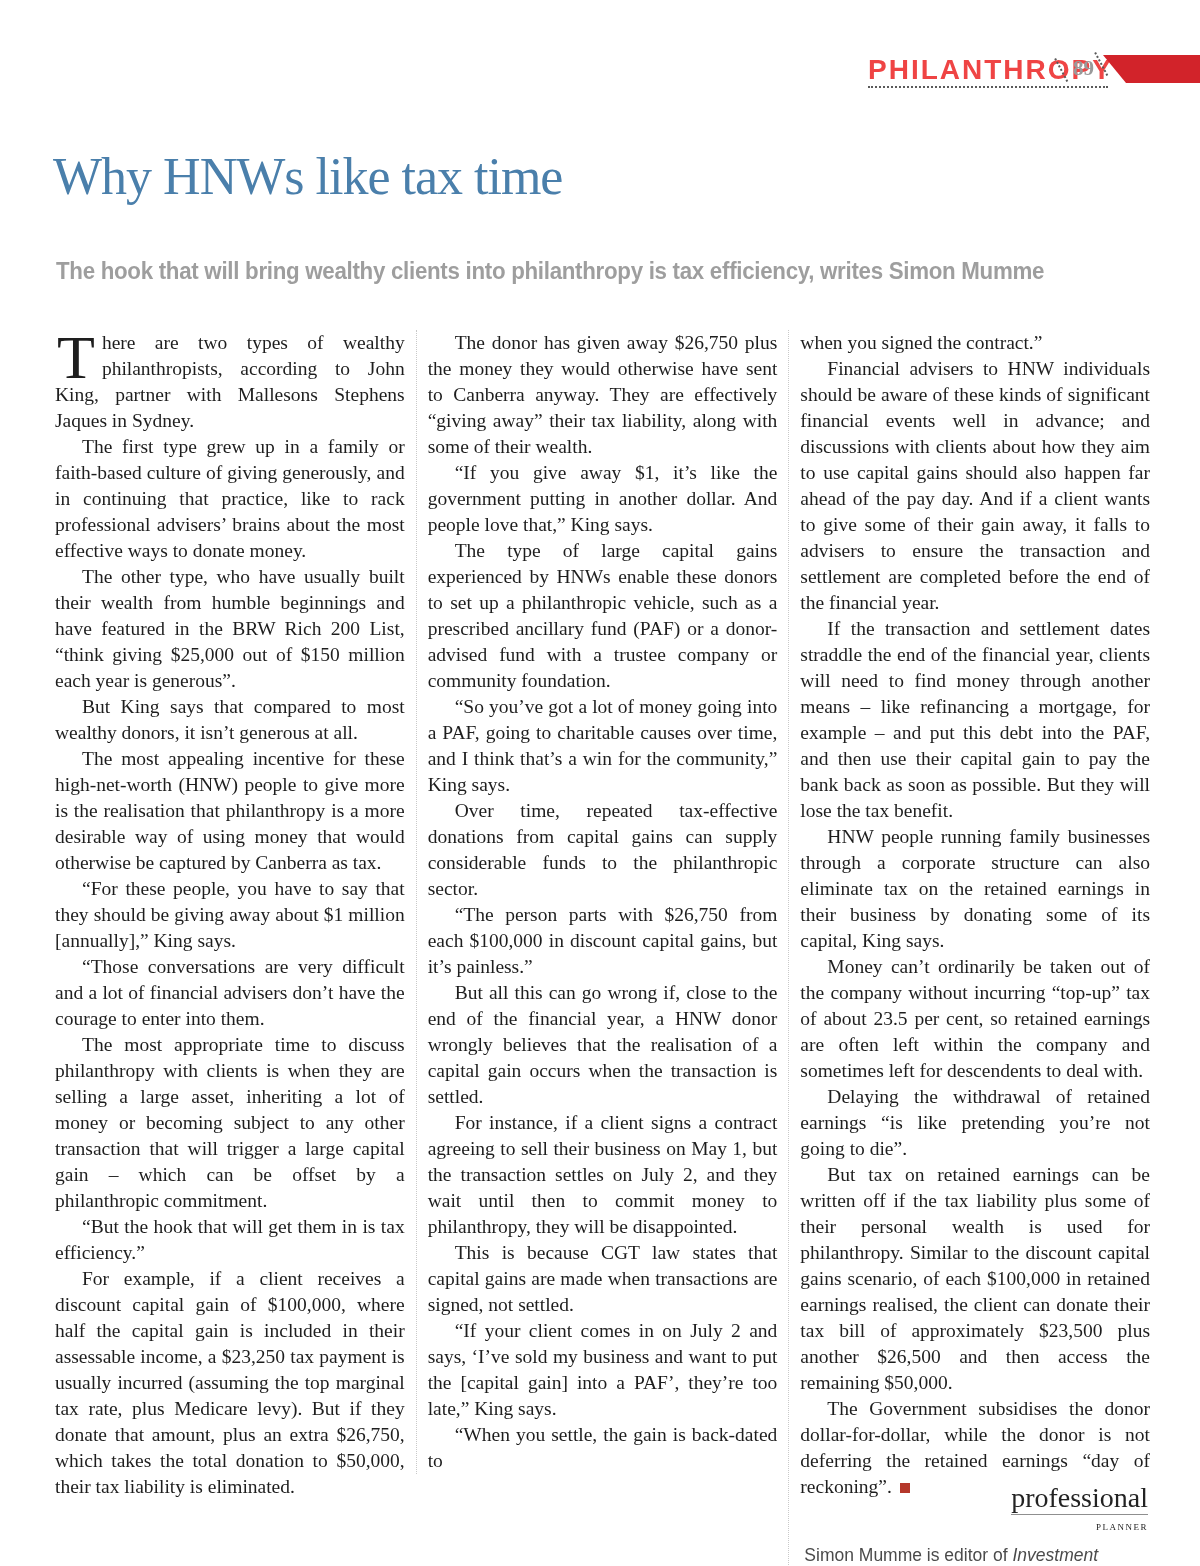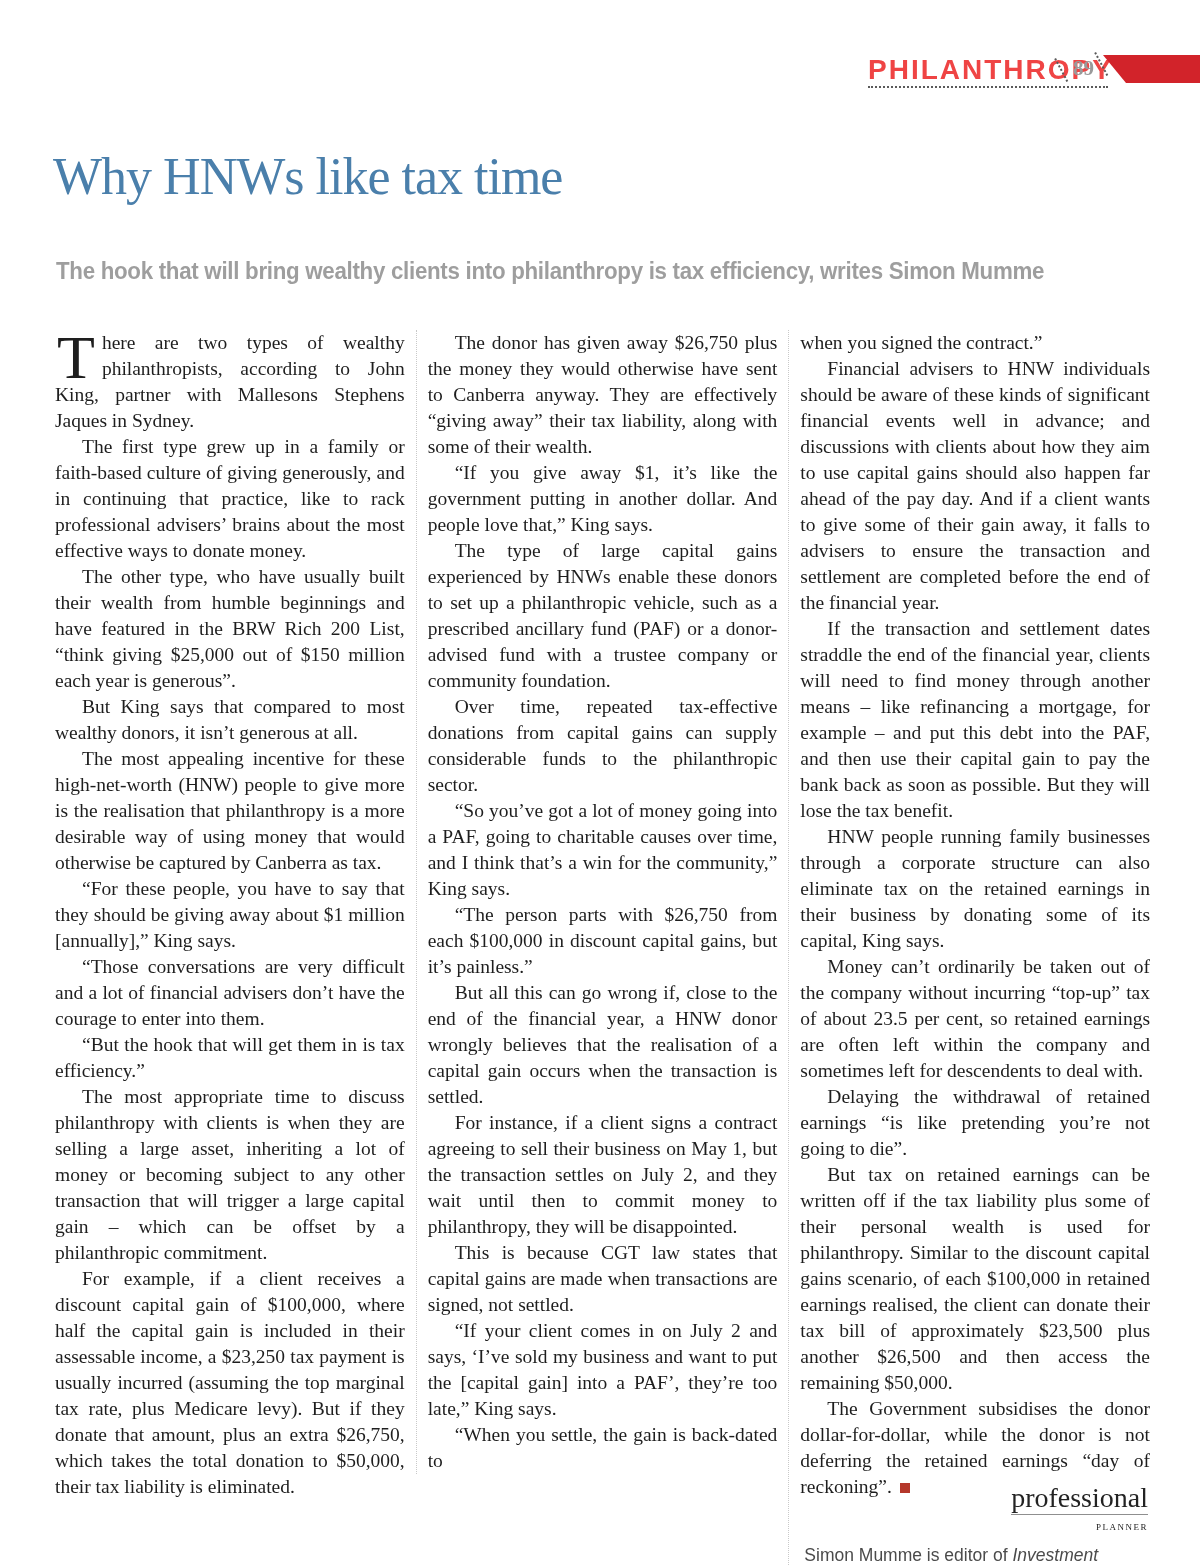--- a/index.html
+++ b/index.html
@@ -108,32 +108,32 @@
   <div class="cols">
     <div class="col">
       <div>
           <p class="first-par"><span class="dropcap">T</span>here are two types of wealthy philanthropists, according to John King, partner with Mallesons Stephens Jaques in Sydney.</p>
           <p>The first type grew up in a family or faith-based culture of giving generously, and in continuing that practice, like to rack professional advisers’ brains about the most effective ways to donate money.</p>
           <p>The other type, who have usually built their wealth from humble beginnings and have featured in the BRW Rich 200 List, “think giving $25,000 out of $150 million each year is generous”.</p>
           <p>But King says that compared to most wealthy donors, it isn’t generous at all.</p>
           <p>The most appealing incentive for these high-net-worth (HNW) people to give more is the realisation that philanthropy is a more desirable way of using money that would otherwise be captured by Canberra as tax.</p>
           <p>“For these people, you have to say that they should be giving away about $1 million [annually],” King says.</p>
           <p>“Those conversations are very difficult and a lot of financial advisers don’t have the courage to enter into them.</p>
+          <p>The most appropriate time to discuss philanthropy with clients is when they are selling a large asset, inheriting a lot of money or becoming subject to any other transaction that will trigger a large capital gain – which can be offset by a philanthropic commitment.</p>
           <p>“But the hook that will get them in is tax efficiency.”</p>
-          <p>The most appropriate time to discuss philanthropy with clients is when they are selling a large asset, inheriting a lot of money or becoming subject to any other transaction that will trigger a large capital gain – which can be offset by a philanthropic commitment.</p>
           <p>For example, if a client receives a discount capital gain of $100,000, where half the capital gain is included in their assessable income, a $23,250 tax payment is usually incurred (assuming the top marginal tax rate, plus Medicare levy). But if they donate that amount, plus an extra $26,750, which takes the total donation to $50,000, their tax liability is eliminated.</p>
         </div>
     </div>
     <div class="col">
       <div>
           <p>The donor has given away $26,750 plus the money they would otherwise have sent to Canberra anyway. They are effectively “giving away” their tax liability, along with some of their wealth.</p>
           <p>“If you give away $1, it’s like the government putting in another dollar. And people love that,” King says.</p>
           <p>The type of large capital gains experienced by HNWs enable these donors to set up a philanthropic vehicle, such as a prescribed ancillary fund (PAF) or a donor-advised fund with a trustee company or community foundation.</p>
+          <p>“So you’ve got a lot of money going into a PAF, going to charitable causes over time, and I think that’s a win for the community,” King says.</p>
           <p>Over time, repeated tax-effective donations from capital gains can supply considerable funds to the philanthropic sector.</p>
-          <p>“So you’ve got a lot of money going into a PAF, going to charitable causes over time, and I think that’s a win for the community,” King says.</p>
           <p>“The person parts with $26,750 from each $100,000 in discount capital gains, but it’s painless.”</p>
           <p>But all this can go wrong if, close to the end of the financial year, a HNW donor wrongly believes that the realisation of a capital gain occurs when the transaction is settled.</p>
           <p>For instance, if a client signs a contract agreeing to sell their business on May 1, but the transaction settles on July 2, and they wait until then to commit money to philanthropy, they will be disappointed.</p>
           <p>This is because CGT law states that capital gains are made when transactions are signed, not settled.</p>
           <p>“If your client comes in on July 2 and says, ‘I’ve sold my business and want to put the [capital gain] into a PAF’, they’re too late,” King says.</p>
           <p>“When you settle, the gain is back-dated to</p>
         </div>
     </div>
     <div class="col">
       <div>

